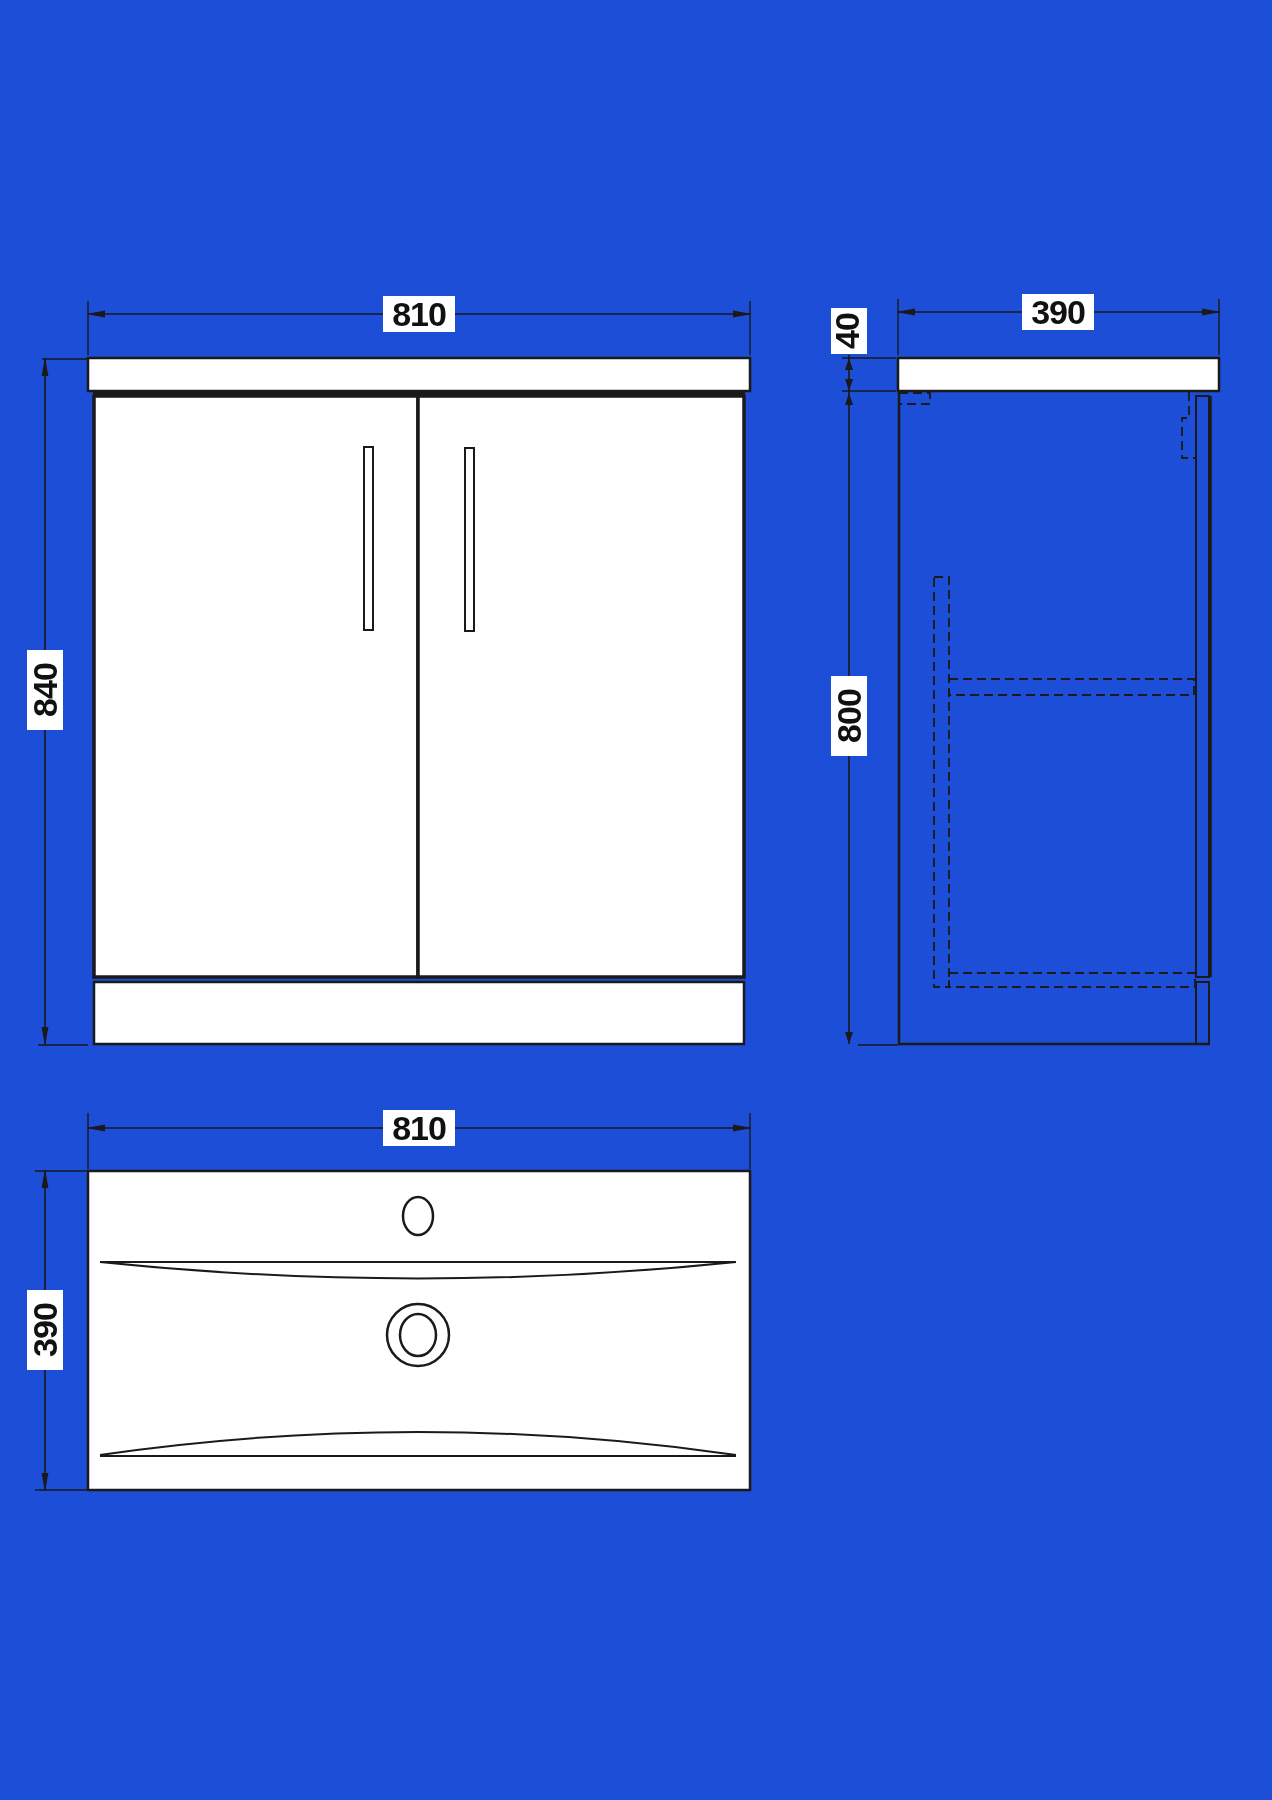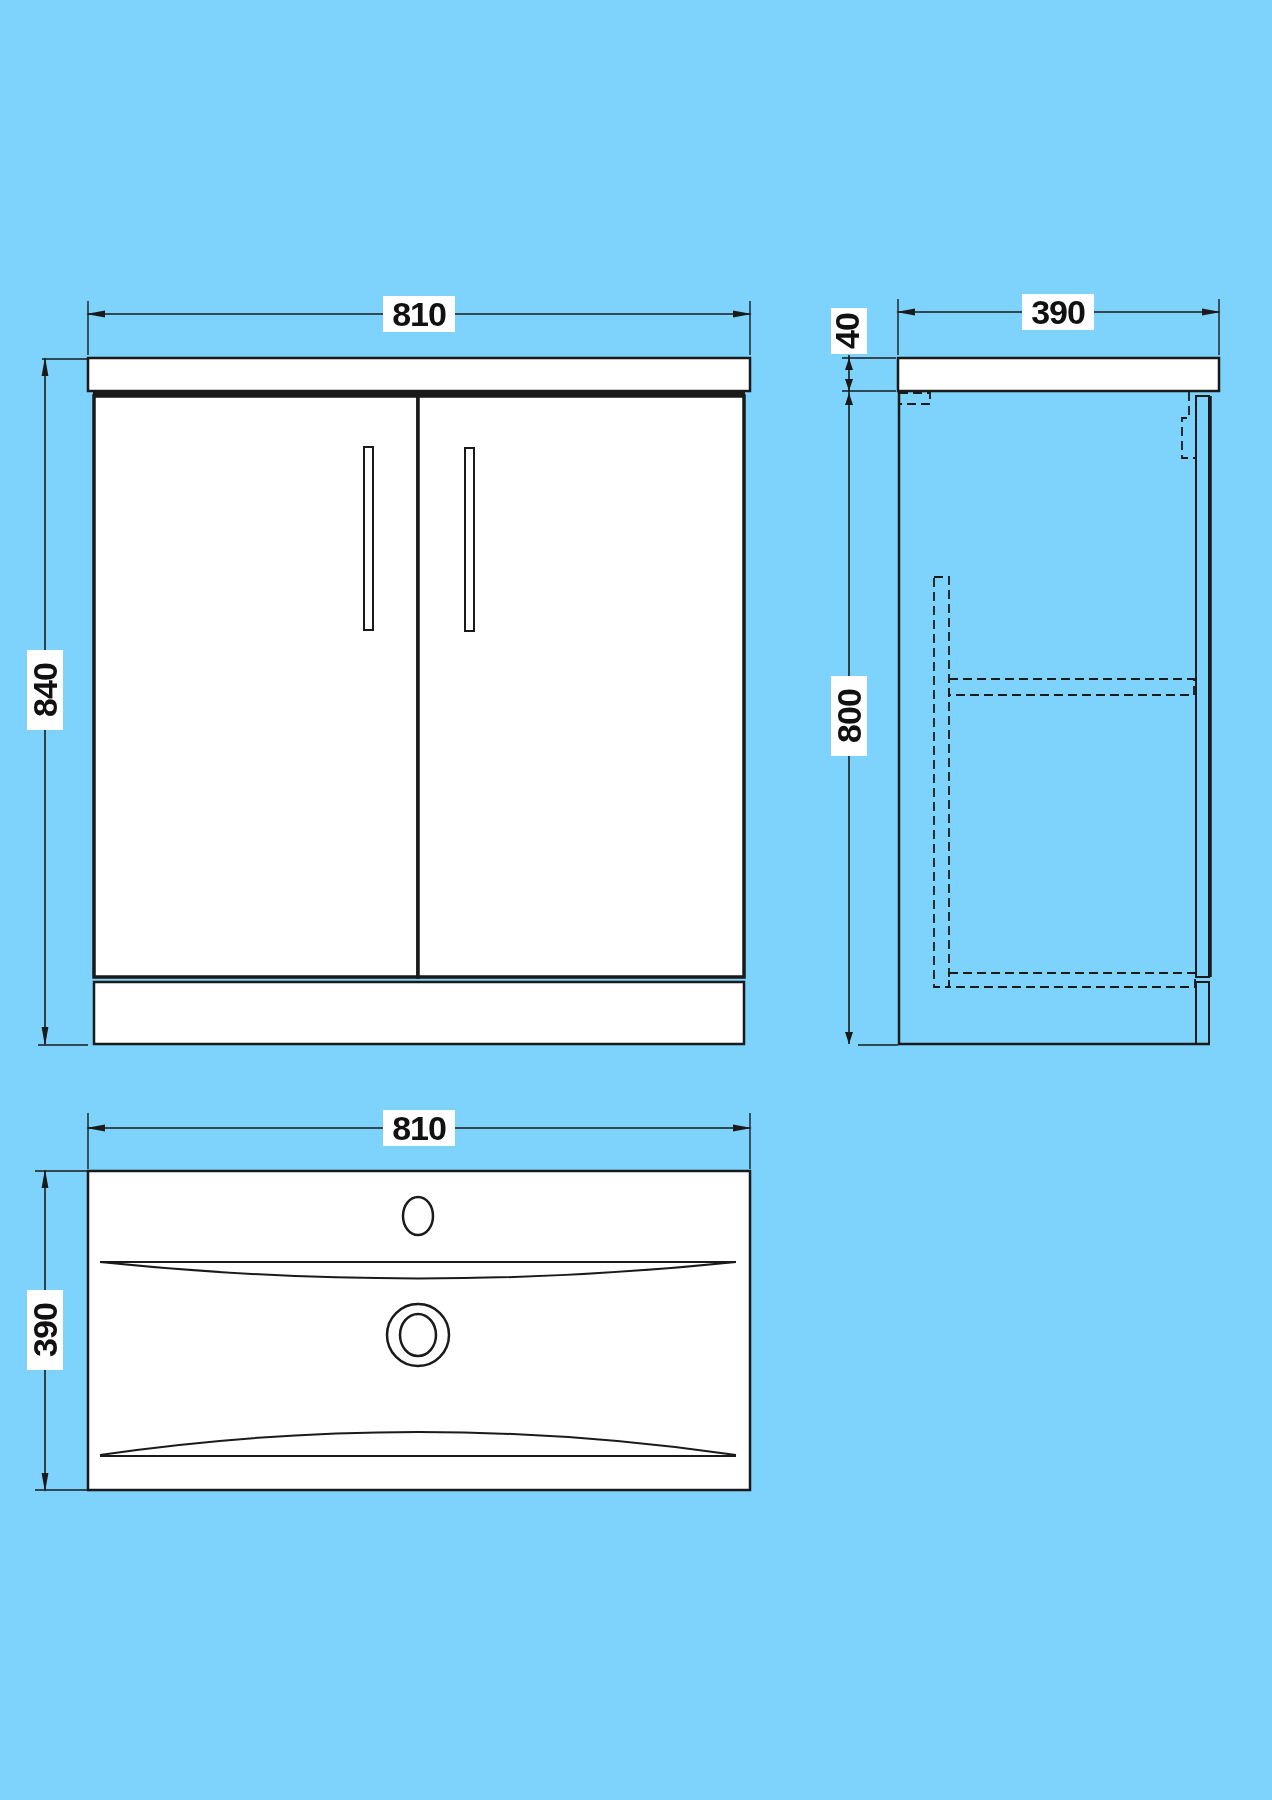--- a/index.html
+++ b/index.html
@@ -1,16 +1,16 @@
 <!DOCTYPE html>
 <html><head>
 <meta charset="utf-8">
 <style>
   html,body{margin:0;padding:0;background:#ffffff;}
-  .canvas{position:relative;width:1272px;height:1800px;background:#7dd3fc;overflow:hidden;
+  .canvas{position:relative;width:1272px;height:1800px;background:#1d4ed8;overflow:hidden;
           font-family:"Liberation Sans",sans-serif;}
   svg{display:block;}
   .outline{fill:#ffffff;stroke:#1a1a1a;stroke-width:2.5;}
   .thick{fill:#ffffff;stroke:#1a1a1a;stroke-width:3.5;}
   .thin-line{stroke:#1a1a1a;stroke-width:2;fill:none;}
   .solid-band{fill:#1a1a1a;stroke:none;}
   .dashed{fill:none;stroke:#1a1a1a;stroke-width:1.8;stroke-dasharray:9 5;}
   .dim-line{stroke:#1a1a1a;stroke-width:1.6;fill:none;}
   .dim-ext{stroke:#1a1a1a;stroke-width:1.4;fill:none;}
   .dim-arrow{fill:#1a1a1a;stroke:none;}

